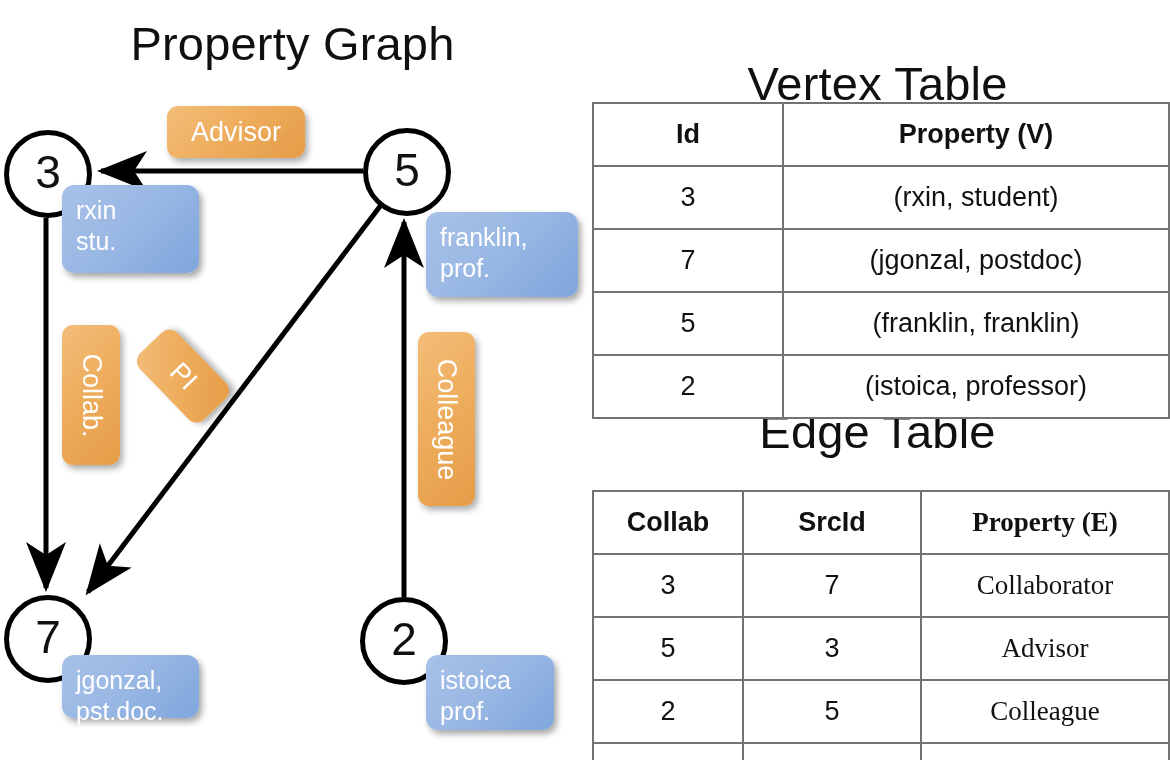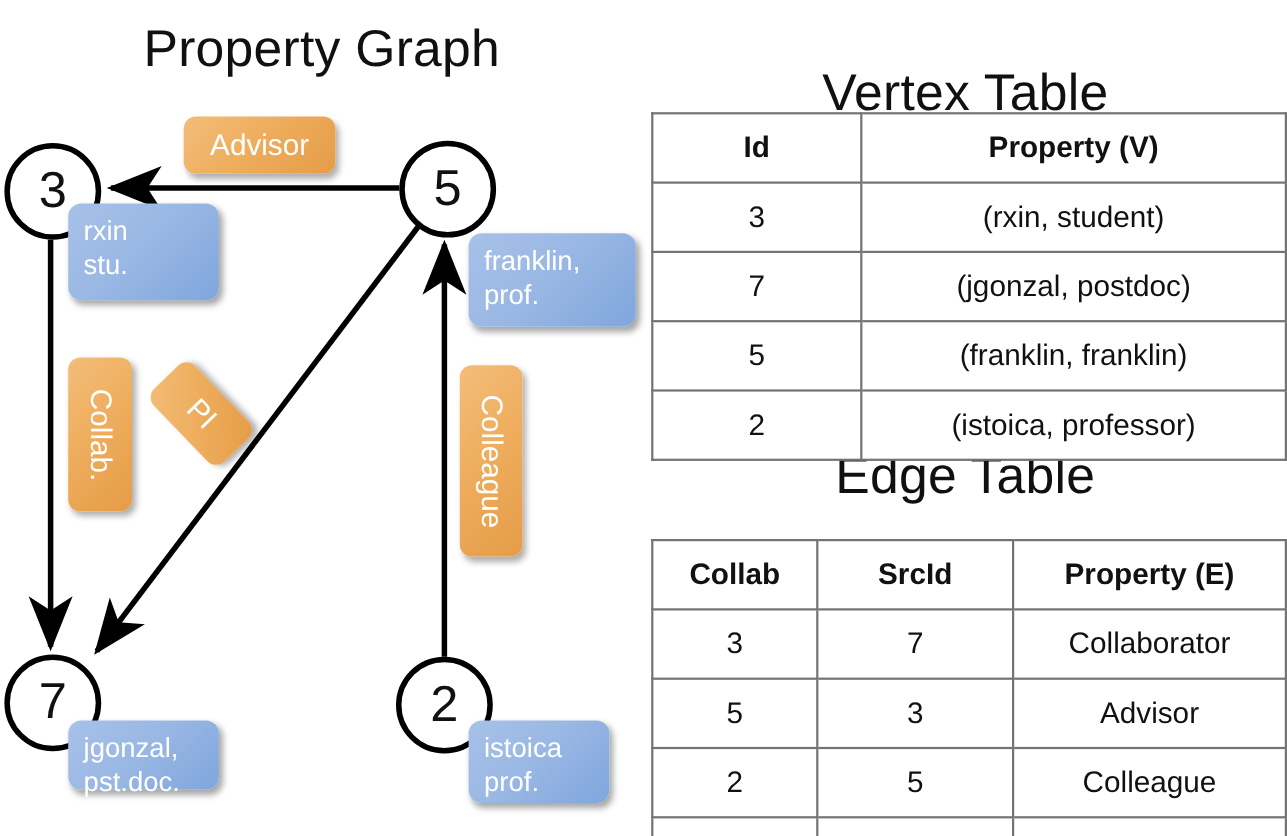--- a/index.html
+++ b/index.html
@@ -108,21 +108,21 @@
     color: #111;
     padding: 4px;
     height: 53px;
     background: #ffffff;
   }
   table.grid th {
     font-weight: 700;
     font-size: 27px;
   }
   .cell-v { background: #d7e1f2; }
-  .cell-e { background: #f6e0c7; }
+  .cell-e { background: #f6e0c7; font-family: Liberation Serif, serif; }
 
   #vertex-table { left: 592px; top: 102px; width: 576px; }
   #edge-table   { left: 592px; top: 490px; width: 576px; }
 </style>
 </head>
 <body>
 
 <div class="title" id="title-property-graph">Property Graph</div>
 <div class="title" id="title-vertex-table">Vertex Table</div>
 <div class="title" id="title-edge-table">Edge Table</div>

